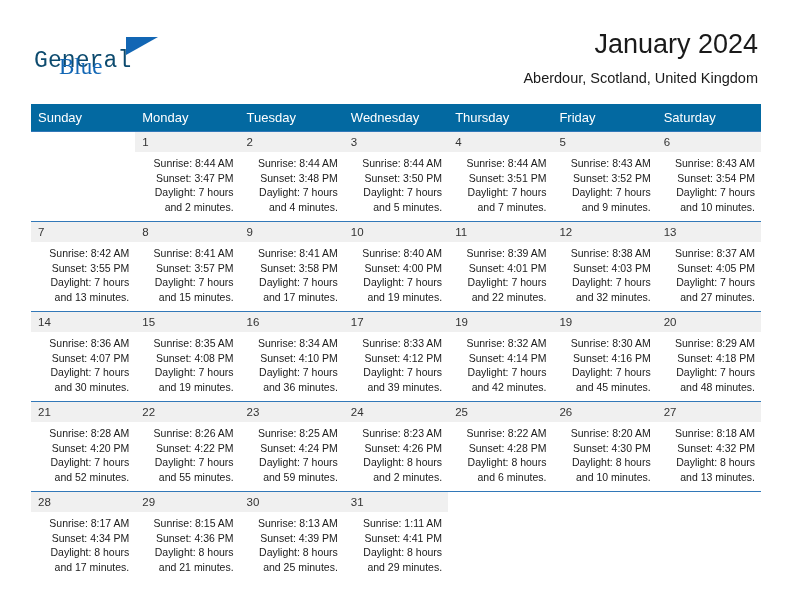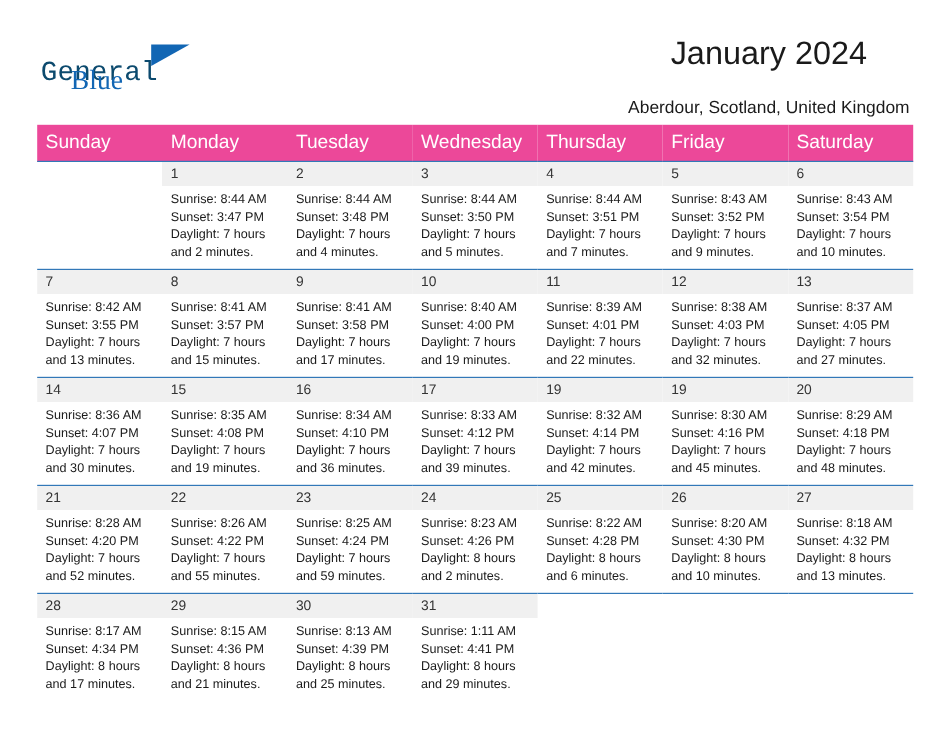--- a/index.html
+++ b/index.html
@@ -62,49 +62,49 @@
     width: 0;
     height: 0;
     border-left: 32px solid #1266b4;
     border-bottom: 18px solid transparent;
   }
 
   .title-block {
     position: absolute;
     right: 0;
     top: 0;
-    text-align: center;
+    text-align: right;
   }
   .cal-title {
     font-size: 27px;
     color: #1a1a1a;
     line-height: 32px;
     white-space: nowrap;
   }
   .cal-subtitle {
     font-size: 14.5px;
     color: #1a1a1a;
     line-height: 20px;
-    margin-top: 20px;
+    margin-top: 8px;
     white-space: nowrap;
   }
 
   
   .calendar {
     position: absolute;
     left: 31px;
     top: 104px;
     width: 730px;
     border-collapse: collapse;
     table-layout: fixed;
   }
   .calendar th {
-    background: #ec4899;
+    background: #0369a1;
     color: #ffffff;
-    font-size: 16px;
+    font-size: 13px;
     font-weight: normal;
     text-align: left;
     padding: 6px 0 6px 7px;
     height: 13px;
     border: none;
   }
   .calendar td {
     vertical-align: top;
     padding: 0;
     border-top: 1px solid #3278b8;
@@ -130,20 +130,21 @@
     background: transparent;
   }
   td.empty-cell {
     background: transparent;
   }
   .info {
     padding: 4px 6px 0 7px;
     font-size: 10.5px;
     line-height: 14.6px;
     color: #1a1a1a;
+    text-align: right;
   }
   .info div {
     white-space: nowrap;
   }
 </style>
 </head>
 <body>
 
 <div class="page">
 

